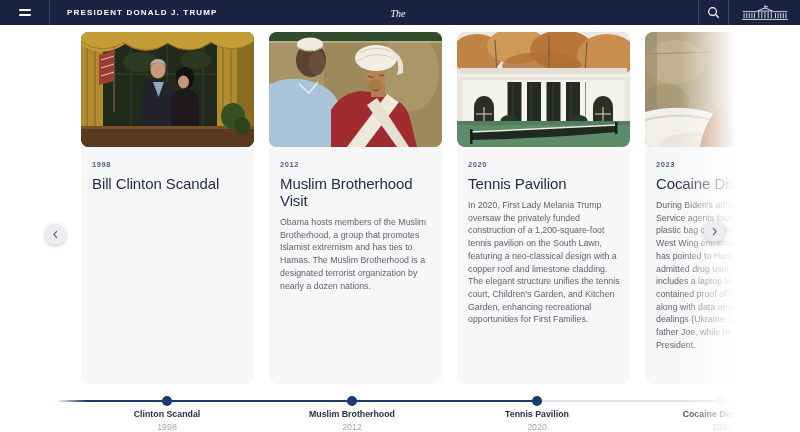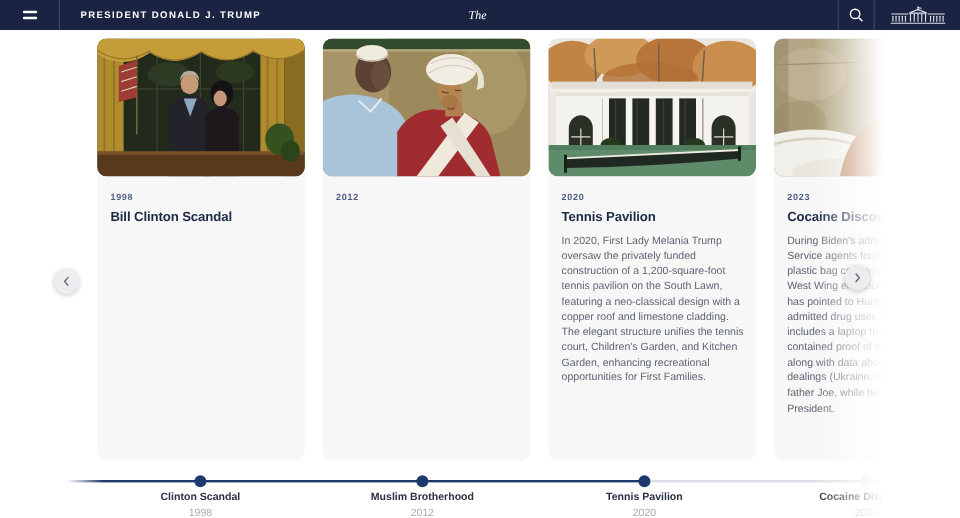--- a/index.html
+++ b/index.html
@@ -23,21 +23,21 @@
   .hdr-iconbtn{display:flex;align-items:center;justify-content:center;background:none;border:none;cursor:pointer;padding:0;}
   .search-btn{width:29px;}
   .wh-btn{width:71px;}
 
   
   .card{position:absolute;top:32px;width:173px;height:352px;background:#f7f7f8;border-radius:9px;z-index:1;}
   .card-img{width:173px;height:115px;border-radius:8px;overflow:hidden;background:#ddd;}
   .card-img svg{display:block;}
   .card-text{padding:13px 8px 0 11px;}
   .card-year{font-size:7.5px;font-weight:bold;letter-spacing:.6px;color:#4c5b86;}
-  .card-title{margin-top:6px;font-size:11px;font-weight:bold;color:#1e2946;letter-spacing:-.1px;}
+  .card-title{margin-top:6px;font-size:15px;font-weight:normal;color:#1e2946;letter-spacing:-.1px;}
   .card-body{margin-top:7px;font-size:8.8px;line-height:12.7px;color:#5d6471;}
 
   
   .nav-btn{position:absolute;width:21px;height:21px;border-radius:50%;background:#ecedee;border:none;
        box-shadow:0 1px 4px rgba(0,0,0,.22);display:flex;align-items:center;justify-content:center;
        z-index:6;cursor:pointer;padding:0;}
   .nav-prev{left:45px;top:224px;}
   .nav-next{left:704px;top:221px;}
 
   
@@ -178,20 +178,22 @@
         <ellipse cx="106" cy="53" rx="7" ry="6" fill="#a06f3f" opacity="0.6"></ellipse>
         <path d="M99,44 q3,2 6,1 M110,43 q3,1 5,0" stroke="#5a3c22" stroke-width="0.9" fill="none"></path>
         <path d="M104,58 q3,2 6,0" stroke="#6b4628" stroke-width="0.9" fill="none"></path>
         <ellipse cx="107" cy="26" rx="21" ry="13" fill="#f2eee4"></ellipse>
         <path d="M88,29 q19,-12 38,-2 M90,21 q17,-9 34,-1" stroke="#d7d0bf" stroke-width="1" fill="none"></path>
         <path d="M126,20 q10,7 8,21 l-6,2 q4,-13 -4,-21 z" fill="#e7e2d4"></path>
       </svg>
     </div>
     <div class="card-text">
       <div class="card-year">2012</div>
+      <div class="card-title">Muslim Brotherhood Visit</div>
+      <div class="card-body">Obama hosts members of the Muslim Brotherhood, a group that promotes Islamist extremism and has ties to Hamas. The Muslim Brotherhood is a designated terrorist organization by nearly a dozen nations.</div>
     </div>
   </div>
 
   <div class="card" style="left:457px">
     <div class="card-img">
       <svg viewBox="0 0 173 115" width="173" height="115" preserveAspectRatio="none">
         <rect width="173" height="115" fill="#ebe7e0"></rect>
         <ellipse cx="20" cy="22" rx="26" ry="20" fill="#c08445"></ellipse>
         <ellipse cx="60" cy="14" rx="30" ry="18" fill="#cf9a58"></ellipse>
         <ellipse cx="105" cy="18" rx="32" ry="20" fill="#b9763a"></ellipse>

